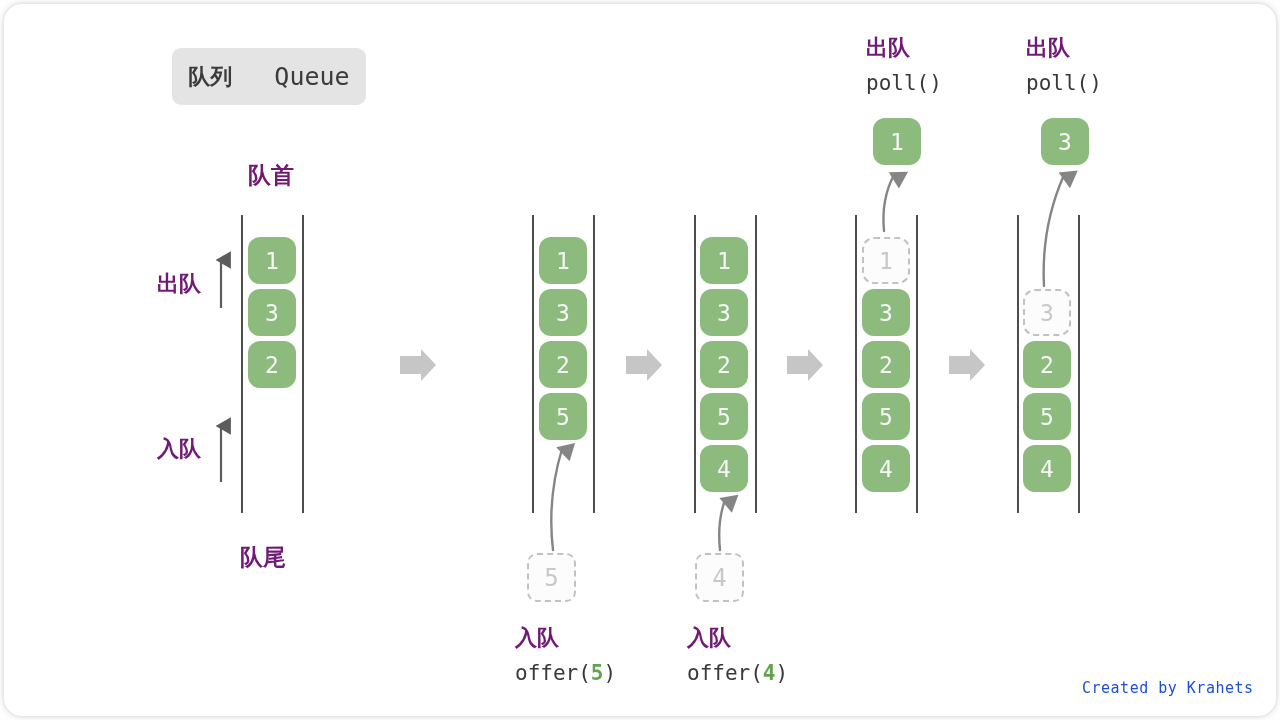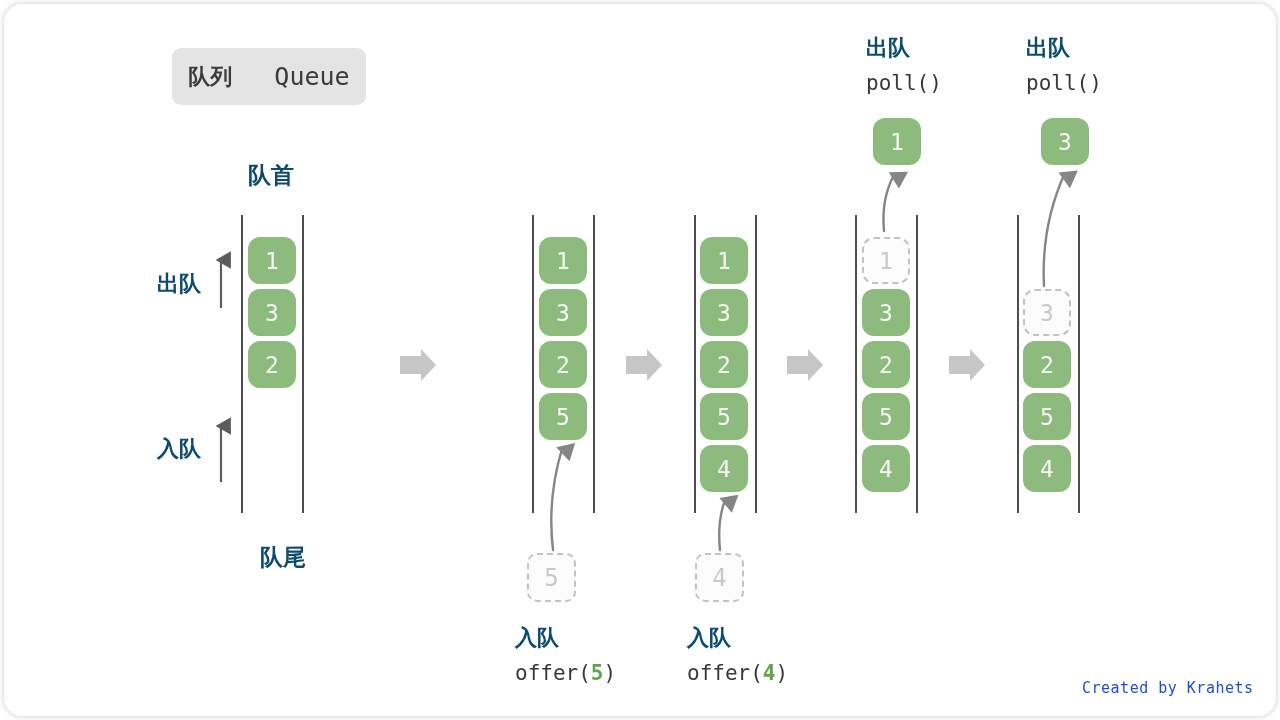--- a/index.html
+++ b/index.html
@@ -18,21 +18,21 @@
   
   .badge {
     left: 168px; top: 44px; width: 194px; height: 57px;
     background: #e4e4e4; border-radius: 9px;
     display: flex; align-items: center; justify-content: center; gap: 12px;
   }
   .badge .zh { font-size: 22px; font-weight: 700; color: #3b3b3b; }
   .badge .en { font-family: "DejaVu Sans Mono", monospace; font-size: 25px; color: #3b3b3b; margin-left: 30px; }
 
   
-  .hlabel { font-size: 23px; font-weight: 700; color: #0c4a6e; white-space: nowrap; }
+  .hlabel { font-size: 23px; font-weight: 700; color: #701a75; white-space: nowrap; }
 
   
   .code { font-family: "DejaVu Sans Mono", monospace; font-size: 21px; color: #383838; white-space: nowrap; }
   .code .arg { color: #63a24c; font-weight: 700; }
 
   
   .vline { width: 2px; height: 298px; top: 211px; background: #4d4d4d; }
 
   
   .cell {
@@ -69,21 +69,21 @@
 <body>
 
 <div class="card">
 
   <div class="abs badge">
     <span class="zh">队列</span>
     <span class="en">Queue</span>
   </div>
 
   <div class="abs hlabel" style="left:244px; top:156px;">队首</div>
-  <div class="abs hlabel" style="left:256px; top:538px;">队尾</div>
+  <div class="abs hlabel" style="left:236px; top:538px;">队尾</div>
 
   <div class="abs hlabel" style="left:153px; top:265px; font-size:22px;">出队</div>
   <svg class="abs" style="left:206px; top:246px;" width="24" height="60">
     <defs>
         <marker id="mUp1" markerWidth="8" markerHeight="8" refX="4" refY="2.5" orient="auto">
           <path d="M0,7 L4,0 L8,7 Z" fill="#5c5c5c"></path>
         </marker>
       </defs>
     <line x1="11" y1="58" x2="11" y2="10" stroke="#5c5c5c" stroke-width="2.2" marker-end="url(#mUp1)"></line>
   </svg>

